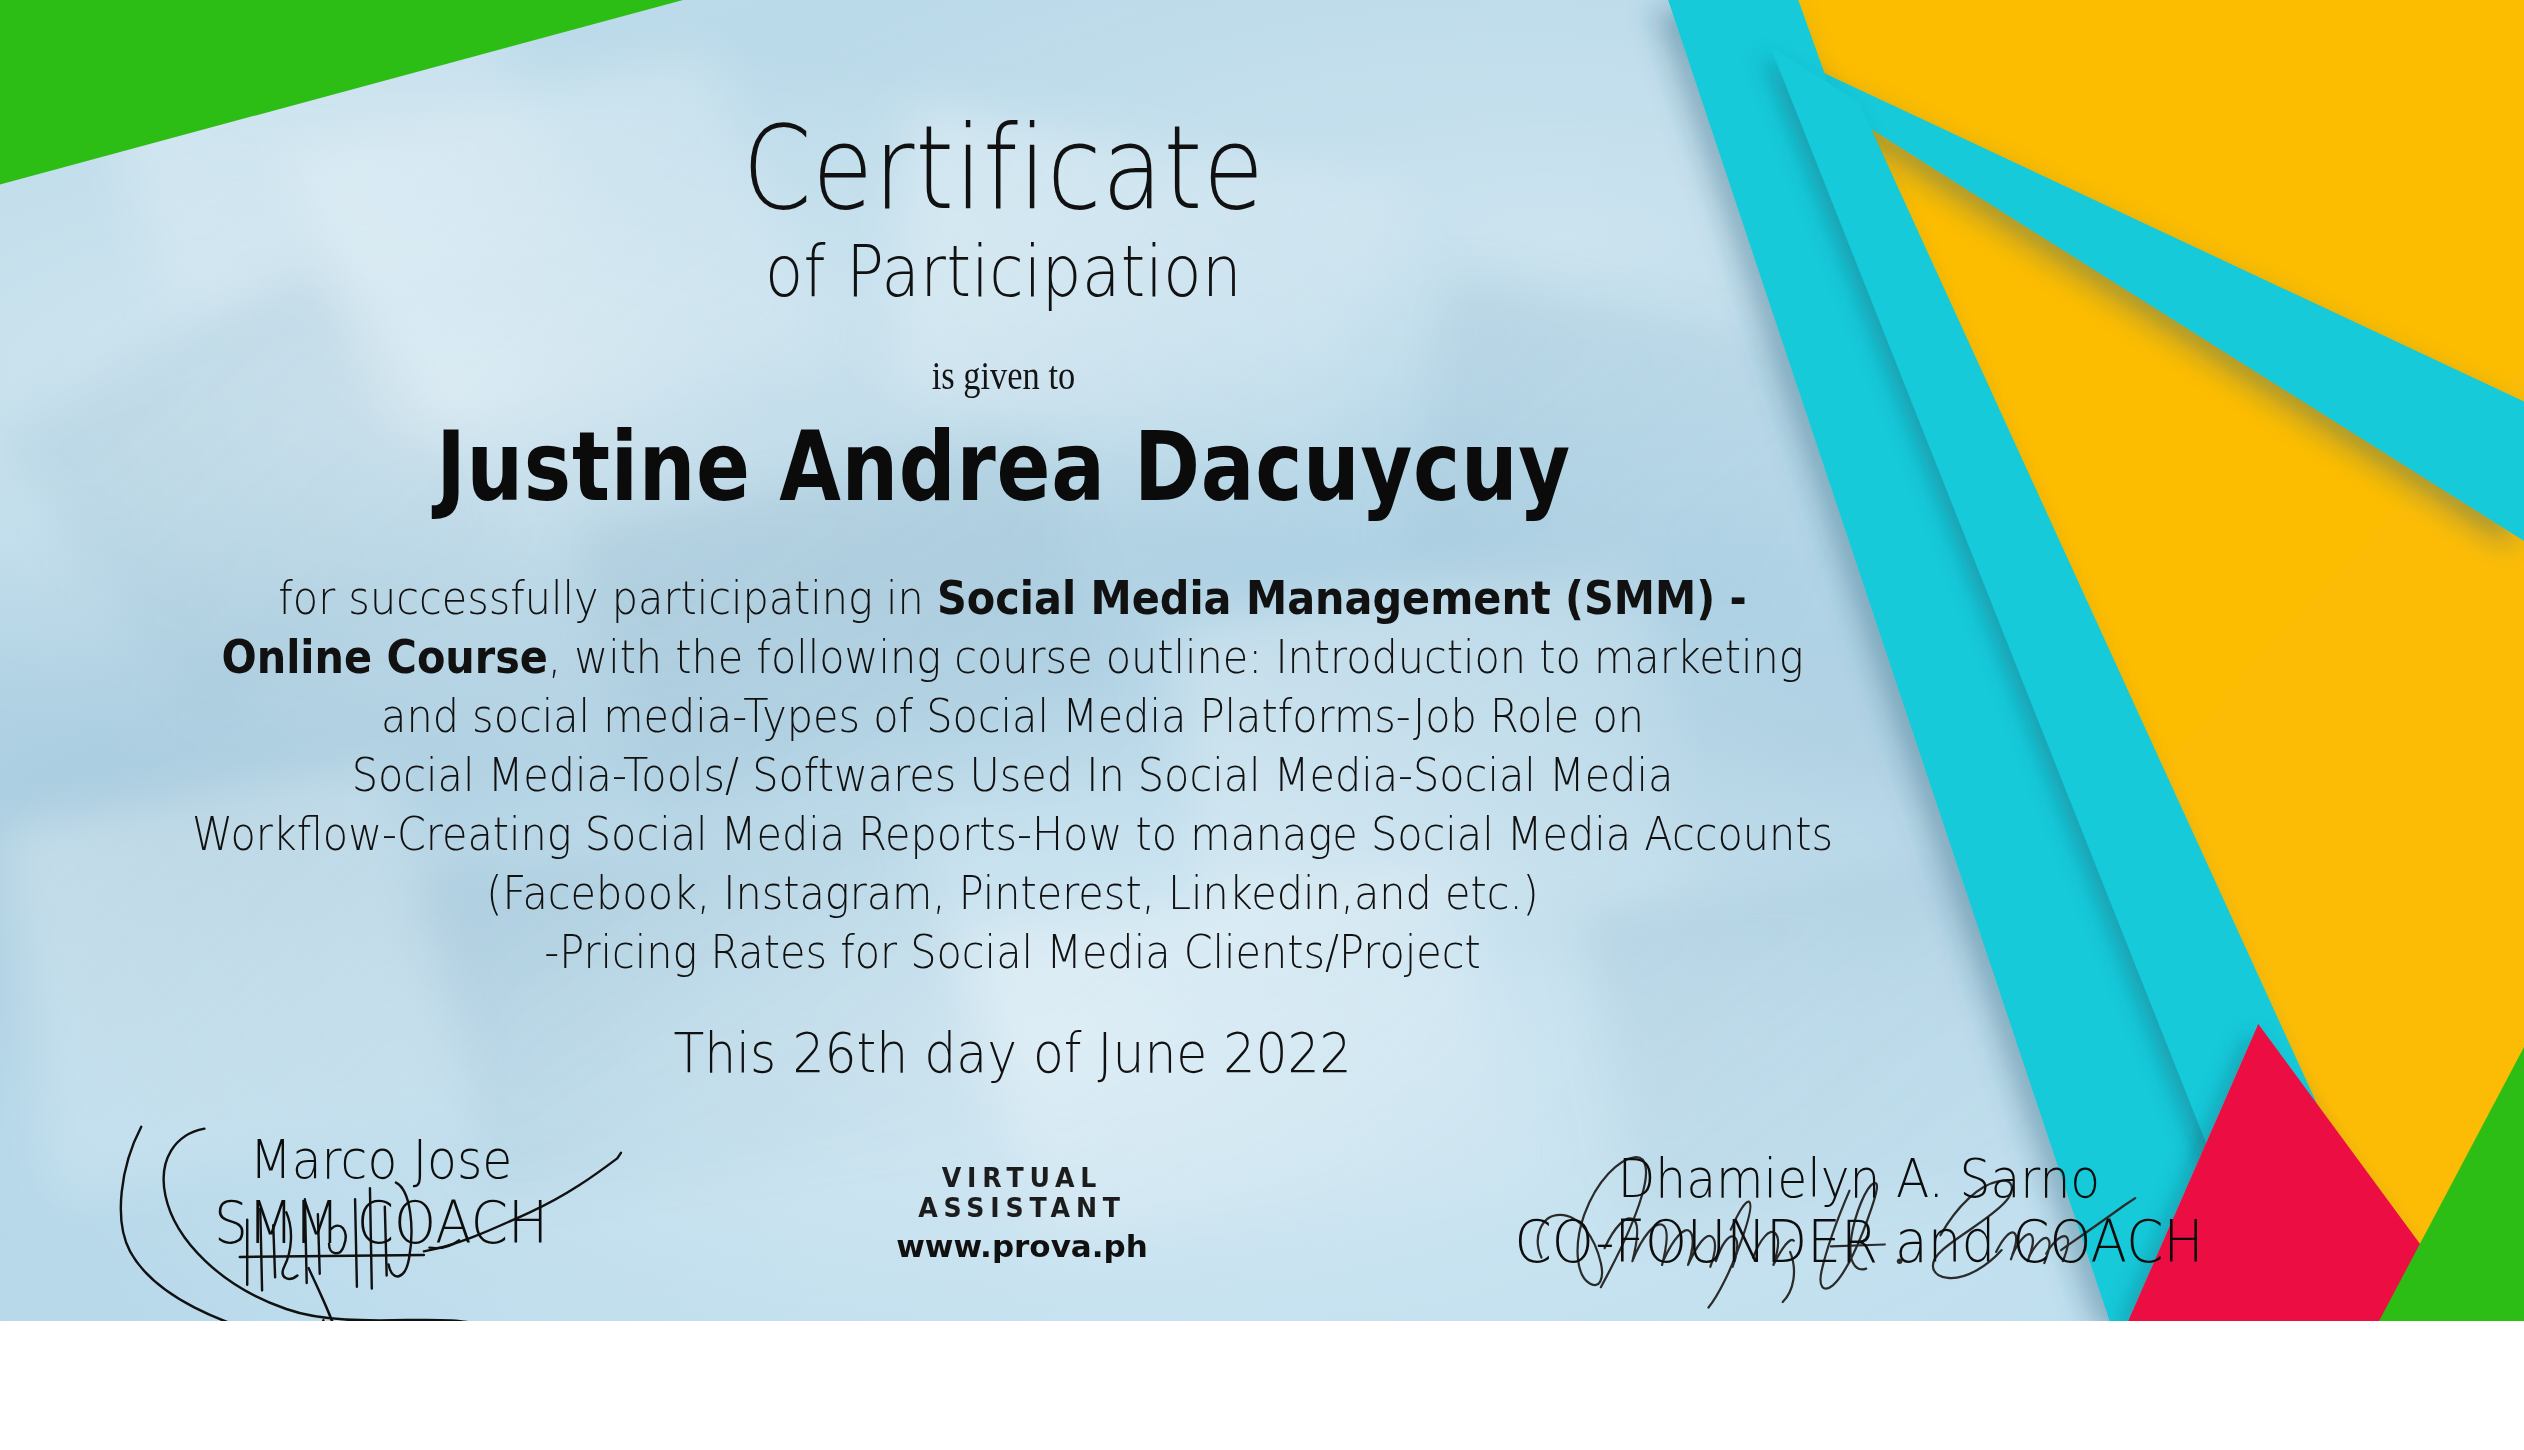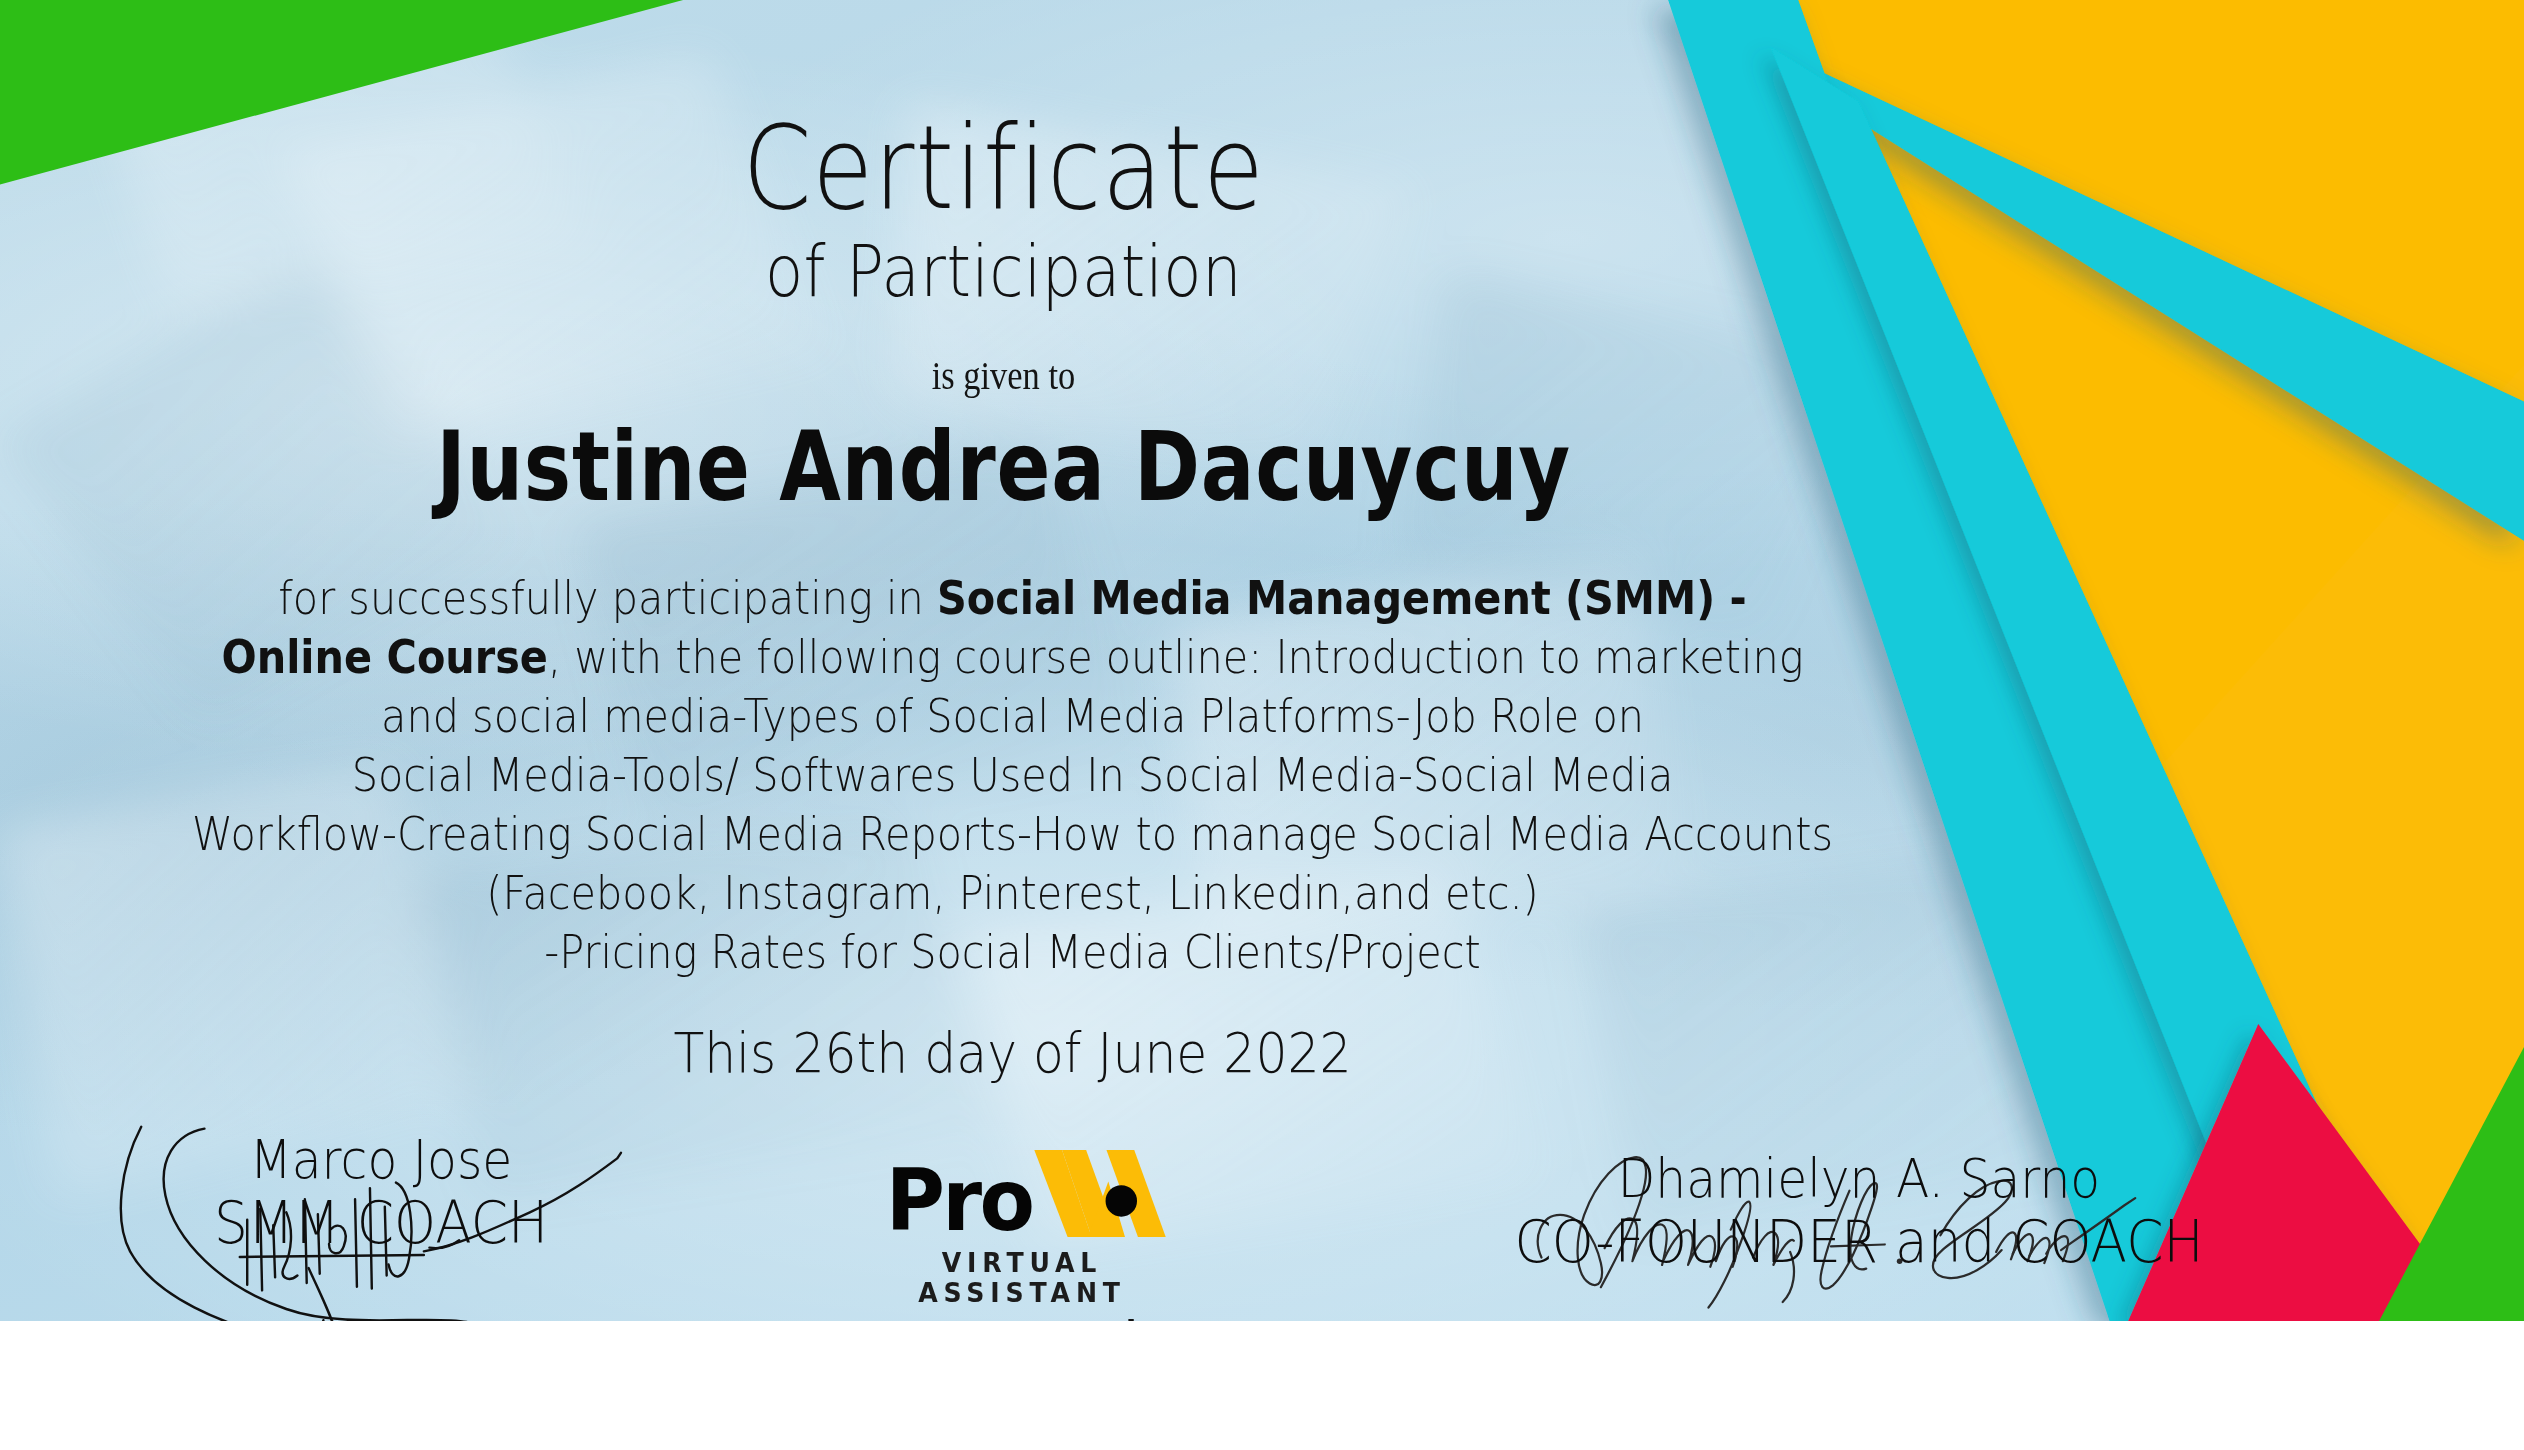--- a/index.html
+++ b/index.html
@@ -356,31 +356,19 @@
           <path d="M588 110 C 608 96, 634 78, 656 62 L 668 54"></path>
         </g>
       </svg>
     </div>
     <div class="sig-block sig-right">
       <div class="sig-name">Dhamielyn A. Sarno</div>
       <div class="sig-role">CO-FOUNDER and COACH</div>
     </div>
 
     <div class="logo-block">
-      <div class="logo-mark">
-        <span class="logo-pro">Pro</span>
-        <span class="logo-va">
-          <svg width="132" height="87" viewBox="0 0 142 94" xmlns="http://www.w3.org/2000/svg">
-            <polygon points="0,0 30,0 62,94 36,94" fill="#fcbc06"></polygon>
-            <polygon points="30,0 56,0 90,94 62,94" fill="#fcbc06"></polygon>
-            <polygon points="78,0 108,0 142,94 112,94" fill="#fcbc06"></polygon>
-            <polygon points="58,94 80,34 98,94" fill="#fcbc06"></polygon>
-            <circle cx="94" cy="55" r="17" fill="#050505"></circle>
-          </svg>
-        </span>
-      </div>
       <div class="logo-tag">VIRTUAL ASSISTANT</div>
       <div class="logo-url">www.prova.ph</div>
     </div>
 
   </div>
 </div>
 
 
 </body></html>

